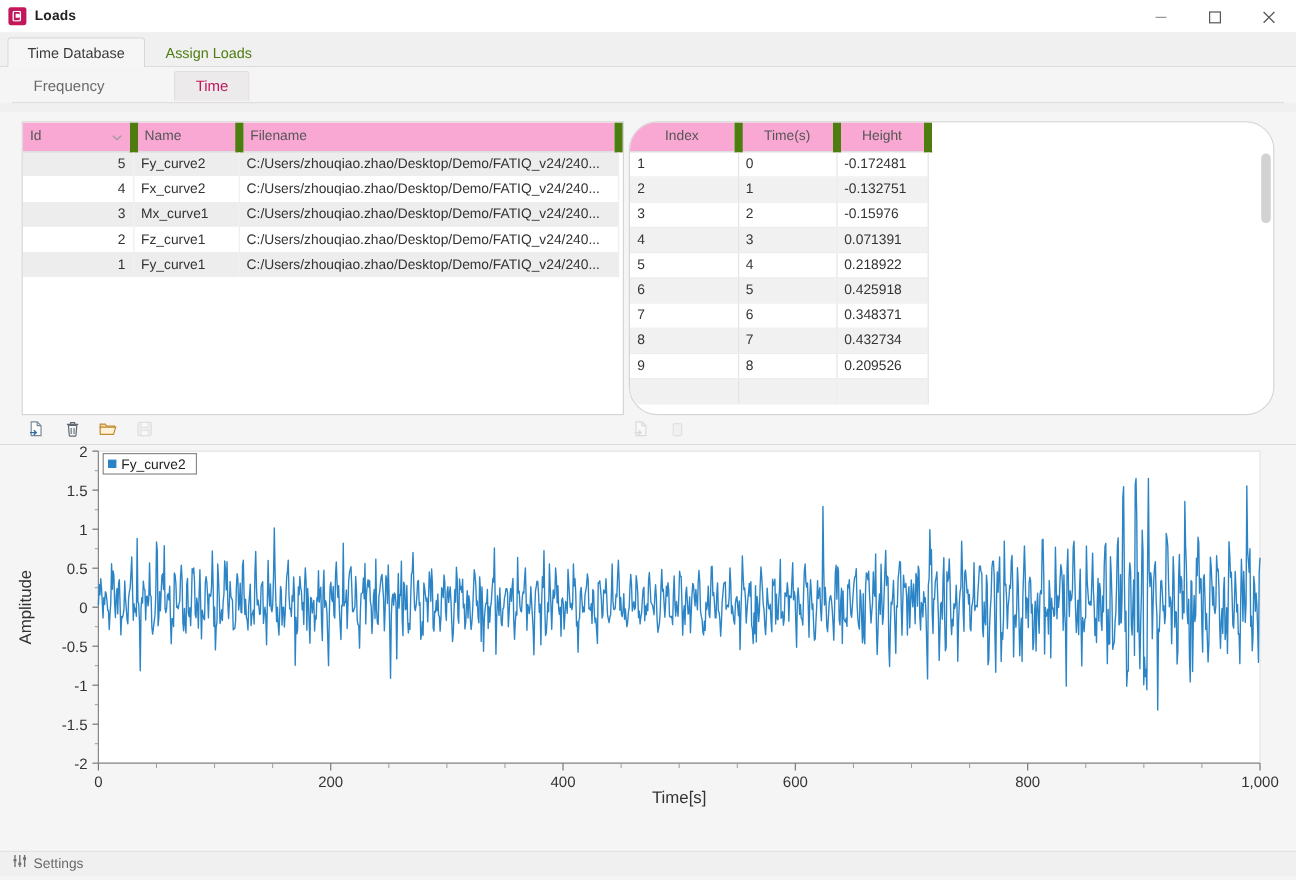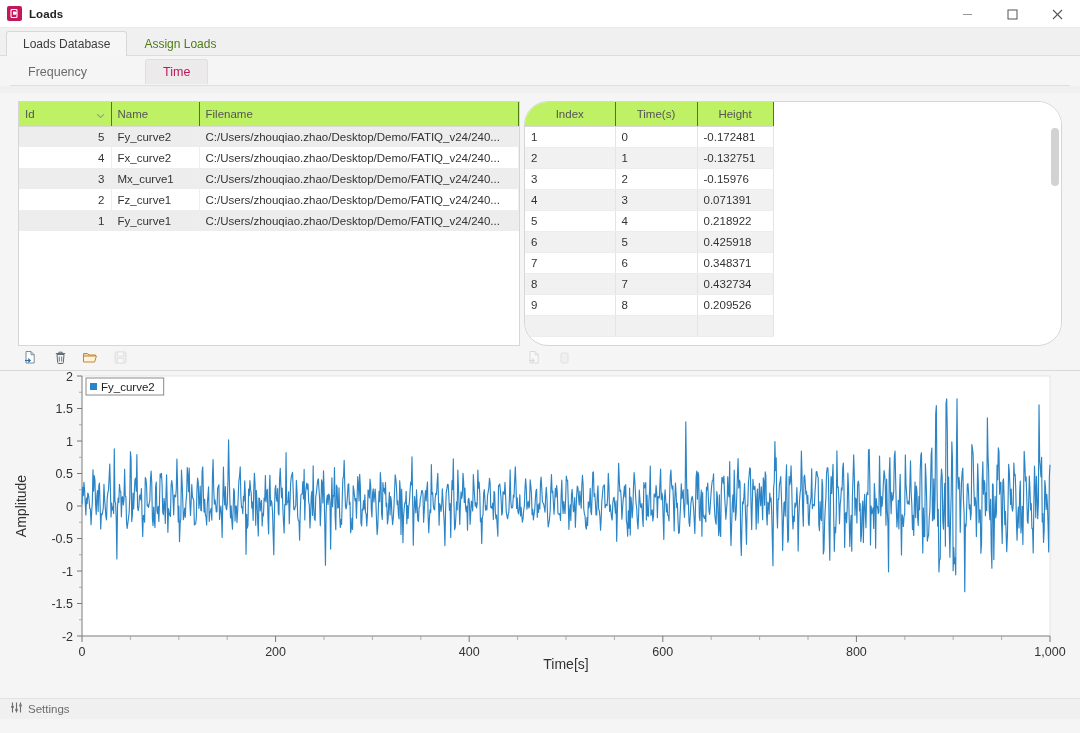--- a/index.html
+++ b/index.html
@@ -78,23 +78,23 @@
 
   .panel{
     background:#ffffff;border:1px solid #d6d6d6;
     position:relative;overflow:hidden;
   }
   .panel-left{width:502px;}
   .panel-right{flex:1;margin-left:4px;border-radius:24px;}
 
   table{border-collapse:collapse;width:100%;font-size:11.5px;table-layout:fixed;}
   thead th{
-    background:#bef264;
+    background:#f9a8d4;
     border-bottom:1px solid #d8d8d8;
-    border-right:1px solid #4d7c0f;
+    border-right:7px solid #4d7c0f;
     font-weight:normal;color:#555;
     height:24px;padding:0 6px;text-align:left;
     font-size:11.5px;
     position:relative;
   }
   thead th.center{text-align:center;}
   tbody td{
     height:21px;padding:0 6px;color:#333;font-size:11.5px;
     border-right:1px solid #eeeeee;
     white-space:nowrap;overflow:hidden;
@@ -135,21 +135,21 @@
   }
 
   
   .chart-wrap{
     position:absolute;left:0;right:0;top:278px;bottom:0;background:#f5f5f5;
   }
   .chart-svg{display:block;}
 
   
   .statusbar{
-    position:absolute;left:0;right:0;bottom:14px;height:21px;
+    position:absolute;left:0;right:0;bottom:3px;height:21px;
     background:#f0f0f0;border-top:1px solid #e2e2e2;
     display:flex;align-items:center;padding-left:10px;gap:5px;
   }
   .status-label{font-size:11.5px;color:#6c6c6c;}
 </style>
 </head>
 <body>
 
 <div class="titlebar">
   <div class="app-icon">
@@ -174,21 +174,21 @@
       <svg width="11" height="11" viewBox="0 0 11 11">
           <line x1="1" y1="1" x2="10" y2="10" stroke="#555" stroke-width="1.1"></line>
           <line x1="10" y1="1" x2="1" y2="10" stroke="#555" stroke-width="1.1"></line>
         </svg>
     </div>
   </div>
 </div>
 
 <div class="outer-tabs">
   <div class="otab active">
-    <span>Loads Database</span>
+    <span>Time Database</span>
   </div>
   <div class="otab">
     <span>Assign Loads</span>
   </div>
 </div>
 
 <div class="inner-tabs">
   <div class="itab">
     <span>Frequency</span>
   </div>

